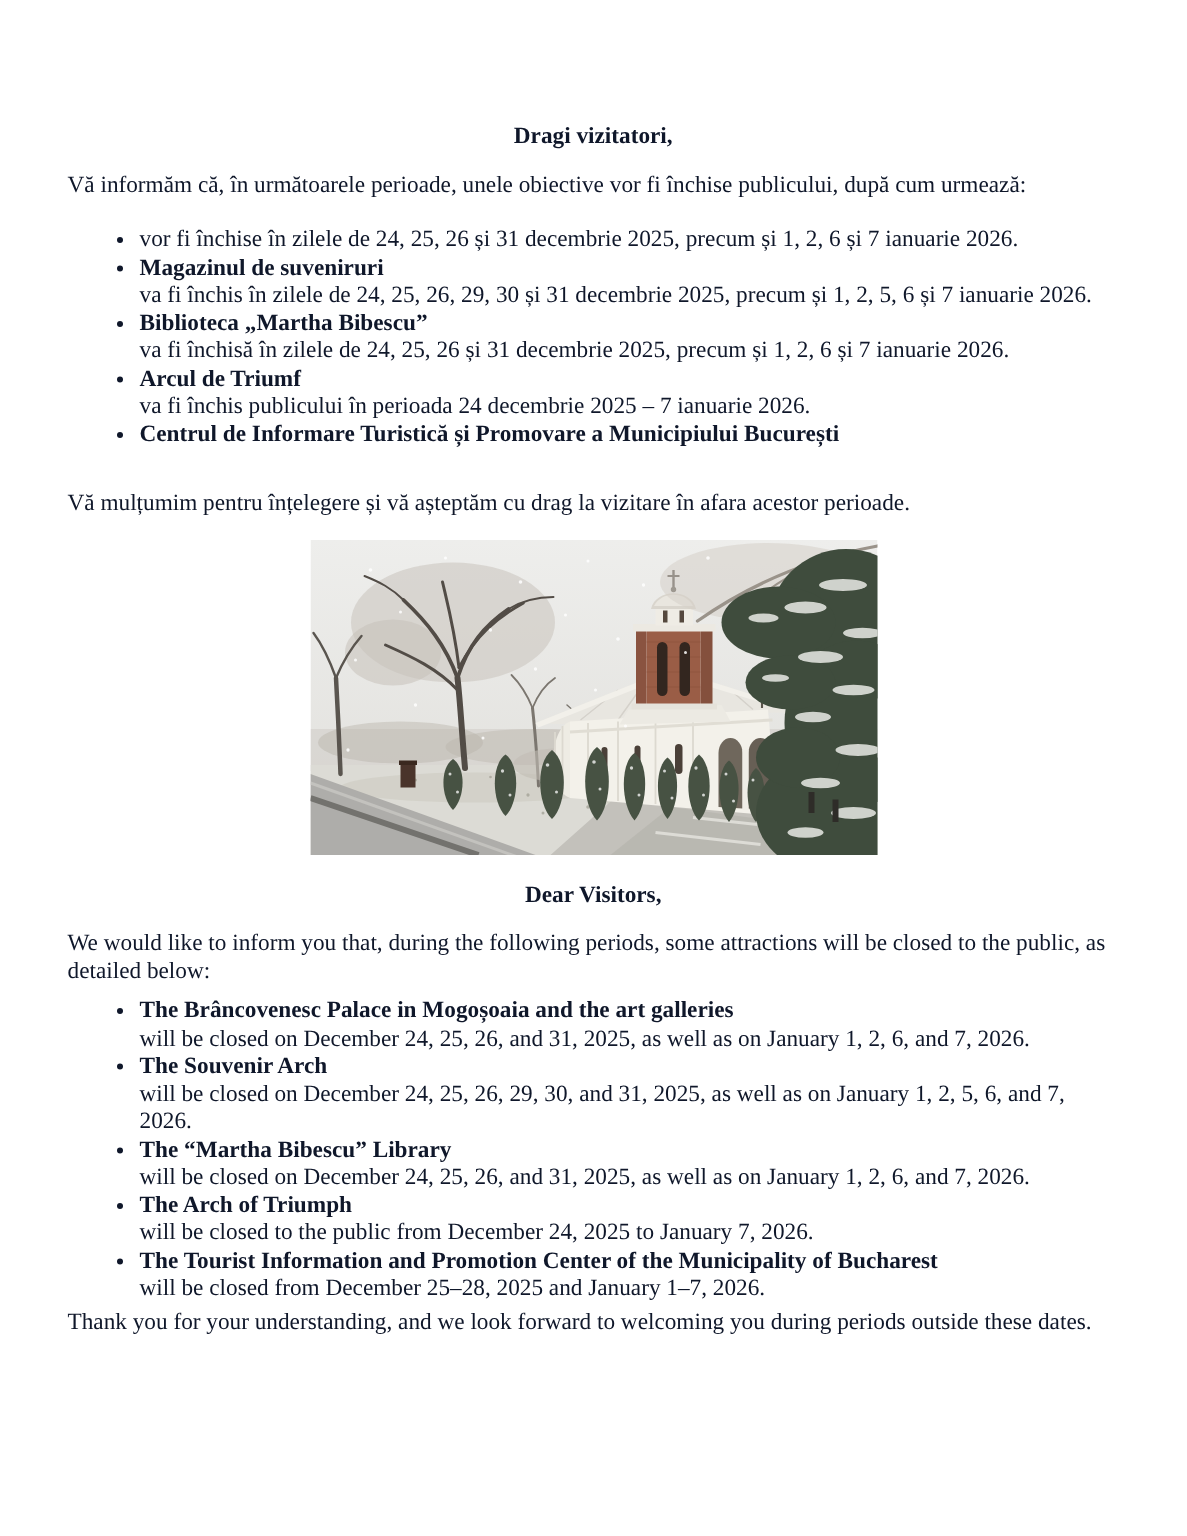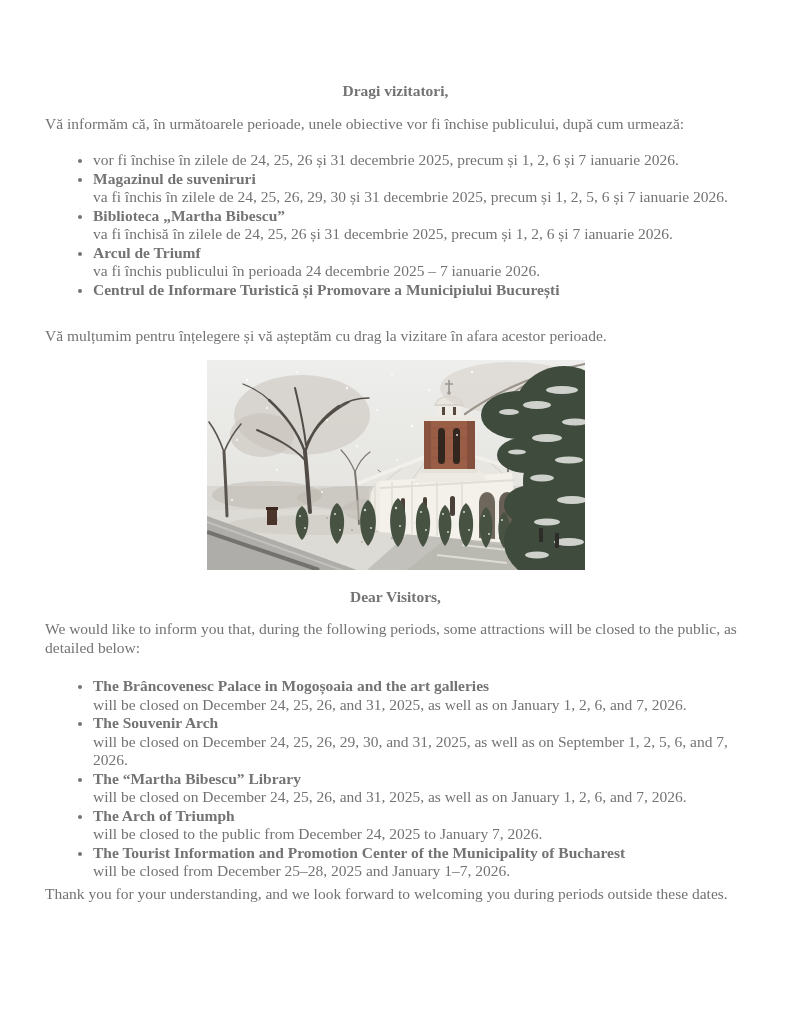--- a/index.html
+++ b/index.html
@@ -6,39 +6,39 @@
   html, body { background: #ffffff; }
   .page {
     position: relative;
     width: 791px;
     height: 1024px;
     margin: 0 auto;
     background: #ffffff;
     font-family: "Liberation Serif", "DejaVu Serif", serif;
     font-size: 15.5px;
     line-height: 18.5px;
-    color: #737373;
+    color: #0f172a;
     overflow: hidden;
   }
   .content { padding: 0 45px; }
   .doc-title {
     margin-top: 82px;
     text-align: center;
     font-weight: bold;
   }
   .doc-title.en { margin-top: 18px; }
   .para { margin-top: 14px; }
   .para.outro-ro { margin-top: 28px; }
   .para.outro-en { margin-top: 4px; }
   ul.closure-list {
     margin-top: 18px;
     padding-left: 48px;
     list-style: disc outside;
   }
-  ul.closure-list.en { margin-top: 20px; }
+  ul.closure-list.en { margin-top: 8px; }
   ul.closure-list li::marker { font-size: 13px; }
   .item-name { font-weight: bold; }
   .photo-wrap {
     margin-top: 14px;
     text-align: center;
     height: 210px;
   }
   .photo-wrap svg { display: inline-block; }
 </style>
 </head>
@@ -303,21 +303,21 @@
 
     <div class="para">We would like to inform you that, during the following periods, some attractions will be closed to the public, as detailed below:</div>
 
     <ul class="closure-list en">
       <li>
         <div class="item-name">The Brâncovenesc Palace in Mogoșoaia and the art galleries</div>
         <div class="item-detail">will be closed on December 24, 25, 26, and 31, 2025, as well as on January 1, 2, 6, and 7, 2026.</div>
       </li>
       <li>
         <div class="item-name">The Souvenir Arch</div>
-        <div class="item-detail">will be closed on December 24, 25, 26, 29, 30, and 31, 2025, as well as on September 1, 2, 5, 6, and 7, 2026.</div>
+        <div class="item-detail">will be closed on December 24, 25, 26, 29, 30, and 31, 2025, as well as on January 1, 2, 5, 6, and 7, 2026.</div>
       </li>
       <li>
         <div class="item-name">The “Martha Bibescu” Library</div>
         <div class="item-detail">will be closed on December 24, 25, 26, and 31, 2025, as well as on January 1, 2, 6, and 7, 2026.</div>
       </li>
       <li>
         <div class="item-name">The Arch of Triumph</div>
         <div class="item-detail">will be closed to the public from December 24, 2025 to January 7, 2026.</div>
       </li>
       <li>

